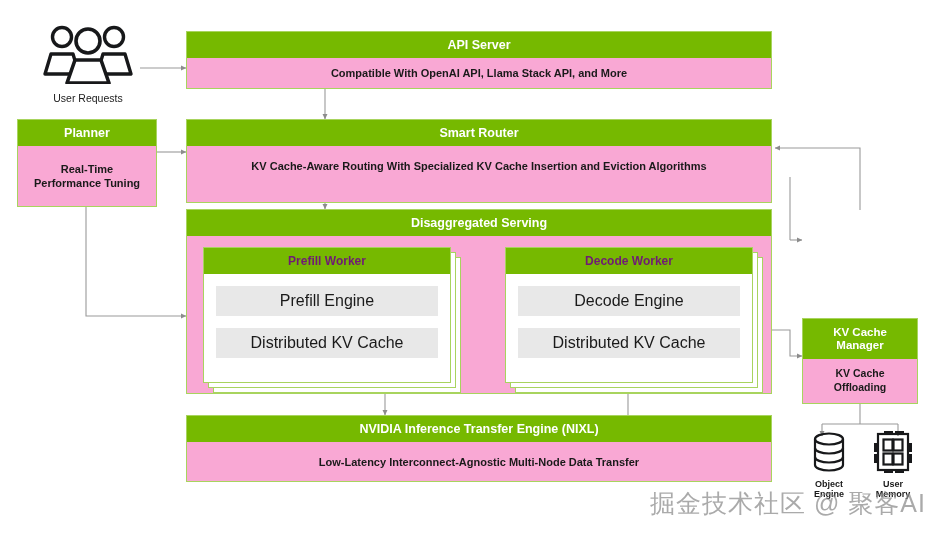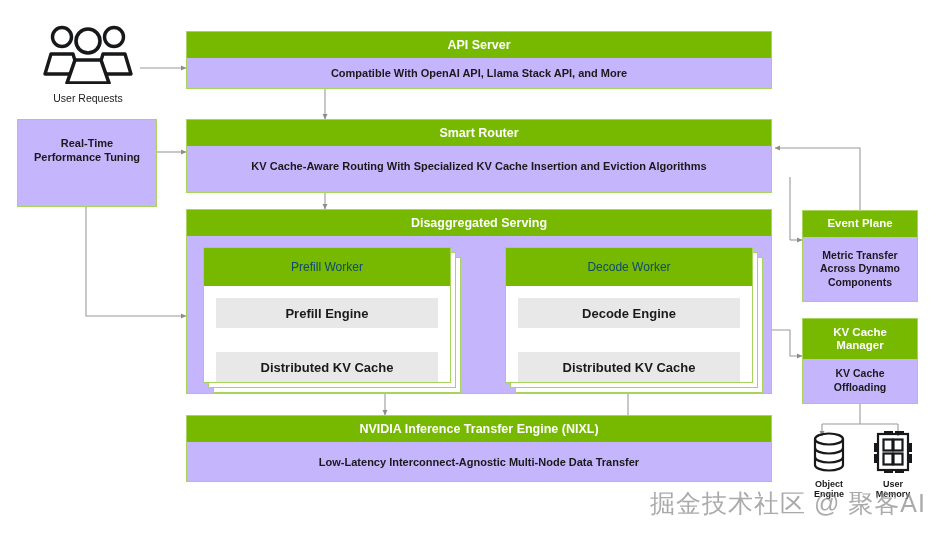--- a/index.html
+++ b/index.html
@@ -5,41 +5,41 @@
   * { box-sizing: border-box; margin: 0; padding: 0; }
   html, body {
     width: 944px; height: 535px;
     background: #ffffff;
     font-family: "Liberation Sans", sans-serif;
     overflow: hidden;
   }
   #canvas { position: relative; width: 944px; height: 535px; background: #fff; }
 
   
-  .card { position: absolute; border: 1px solid #a8d45e; background: #c4b5fd; }
+  .card { position: absolute; border: 1px solid #a8d45e; background: #f9a8d4; }
   .card > .hdr {
     background: #76b900; color: #ffffff;
     font-weight: bold; text-align: center;
     display: flex; align-items: center; justify-content: center;
     line-height: 1.15;
   }
   .card > .bdy {
     color: #1a1a1a; font-weight: bold; text-align: center;
     display: flex; align-items: center; justify-content: center;
     line-height: 1.3; padding: 2px 6px;
   }
 
   
   .wide { left: 186px; width: 586px; }
   .wide > .hdr { height: 26px; font-size: 12.5px; }
   .wide > .bdy { font-size: 11px; }
 
   #api-server      { top: 31px;  height: 58px; }
   #api-server .bdy { height: 31px; }
-  #smart-router      { top: 119px; height: 74px; }
+  #smart-router      { top: 119px; height: 84px; }
   #smart-router .bdy { height: 41px; }
   #nixl      { top: 415px; height: 67px; }
   #nixl .bdy { height: 40px; }
 
   
   #disagg { top: 209px; height: 185px; }
   #disagg > .hdr { height: 26px; font-size: 12.5px; }
 
   
   .stack { position: absolute; top: 247px; width: 248px; height: 136px; }
@@ -50,30 +50,30 @@
     width: 248px; height: 136px;
   }
   .stack .ghost.g2 { left: 10px; top: 10px; }
   .stack .ghost.g1 { left: 5px;  top: 5px;  }
   .stack .worker {
     position: absolute; left: 0; top: 0;
     width: 248px; height: 136px;
     border: 1px solid #a8d45e; background: #ffffff;
   }
   .stack .worker > .hdr {
-    background: #76b900; color: #0c4a6e; font-weight: normal;
-    font-size: 12px; height: 38px;
+    background: #76b900; color: #701a75; font-weight: bold;
+    font-size: 12px; height: 26px;
     display: flex; align-items: center; justify-content: center;
   }
   .stack .worker .inner { padding: 12px 12px 0 12px; }
   .sub-box {
     background: #e8e8e8; color: #1a1a1a;
-    font-size: 13px; font-weight: bold; text-align: center;
+    font-size: 16px; font-weight: normal; text-align: center;
     height: 30px; display: flex; align-items: center; justify-content: center;
-    margin-bottom: 24px;
+    margin-bottom: 12px;
   }
 
   
   #planner { left: 17px; top: 119px; width: 140px; height: 88px; }
   #planner > .hdr { height: 26px; font-size: 12.5px; }
   #planner > .bdy { height: 60px; font-size: 11px; }
 
   .rightcard { left: 802px; width: 116px; }
   .rightcard > .hdr { font-size: 11.5px; }
   .rightcard > .bdy { font-size: 10.5px; }
@@ -155,20 +155,21 @@
       </g>
       <g fill="#ffffff" stroke="#17181a" stroke-width="3.6" stroke-linejoin="round">
         <circle cx="50" cy="19" r="12"></circle>
         <path d="M37,38 L63,38 L71,61 L29,61 Z"></path>
       </g>
     </svg>
     <div class="lbl">User Requests</div>
   </div>
 
   <div class="card" id="planner">
+    <div class="hdr">Planner</div>
     <div class="bdy">
       <span>
         <span>Real-Time</span><br>
         <span>Performance Tuning</span>
       </span>
     </div>
   </div>
 
   <div class="card wide" id="api-server">
     <div class="hdr">API Server</div>
@@ -206,30 +207,20 @@
         <div class="sub-box">Distributed KV Cache</div>
       </div>
     </div>
   </div>
 
   <div class="card wide" id="nixl">
     <div class="hdr">NVIDIA Inference Transfer Engine (NIXL)</div>
     <div class="bdy">Low-Latency Interconnect-Agnostic Multi-Node Data Transfer</div>
   </div>
 
-  <div class="card rightcard" id="event-plane">
-    <div class="hdr">Event Plane</div>
-    <div class="bdy">
-      <span>
-        <span>Metric Transfer</span><br>
-        <span>Across Dynamo</span><br>
-        <span>Components</span>
-      </span>
-    </div>
-  </div>
 
   <div class="card rightcard" id="kv-manager">
     <div class="hdr">
       <span>
         <span>KV Cache</span><br>
         <span>Manager</span>
       </span>
     </div>
     <div class="bdy">
       <span>

